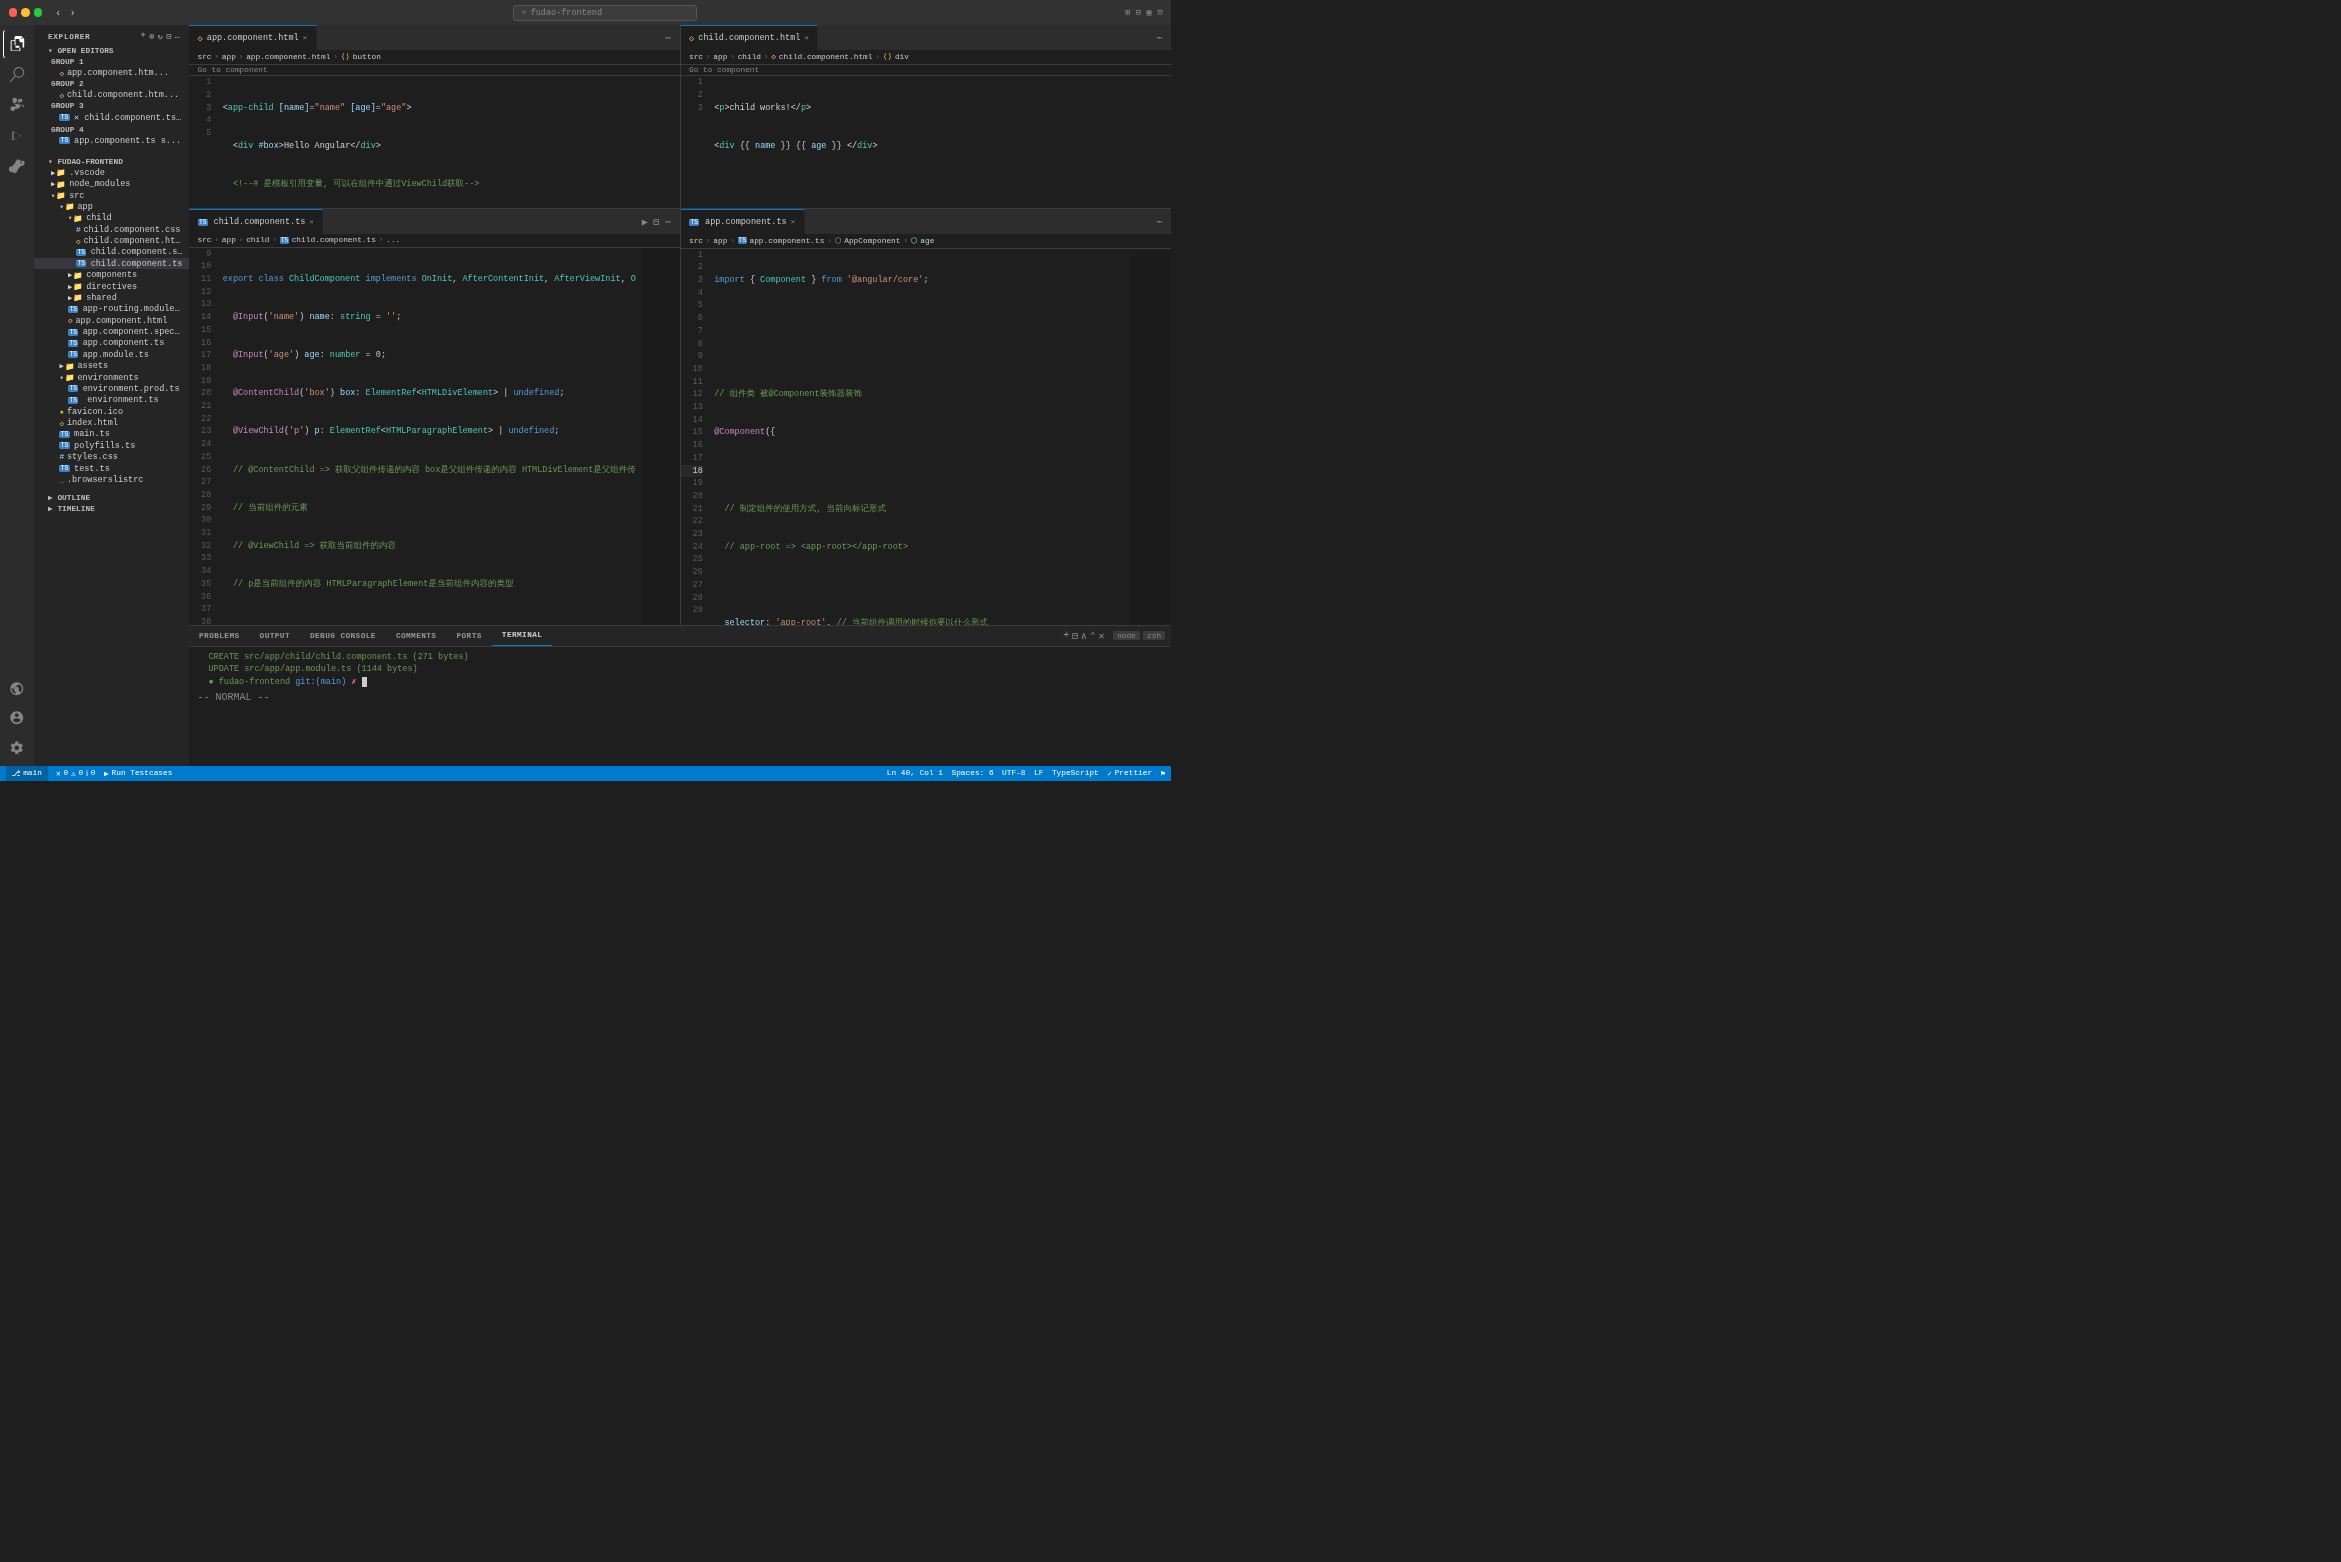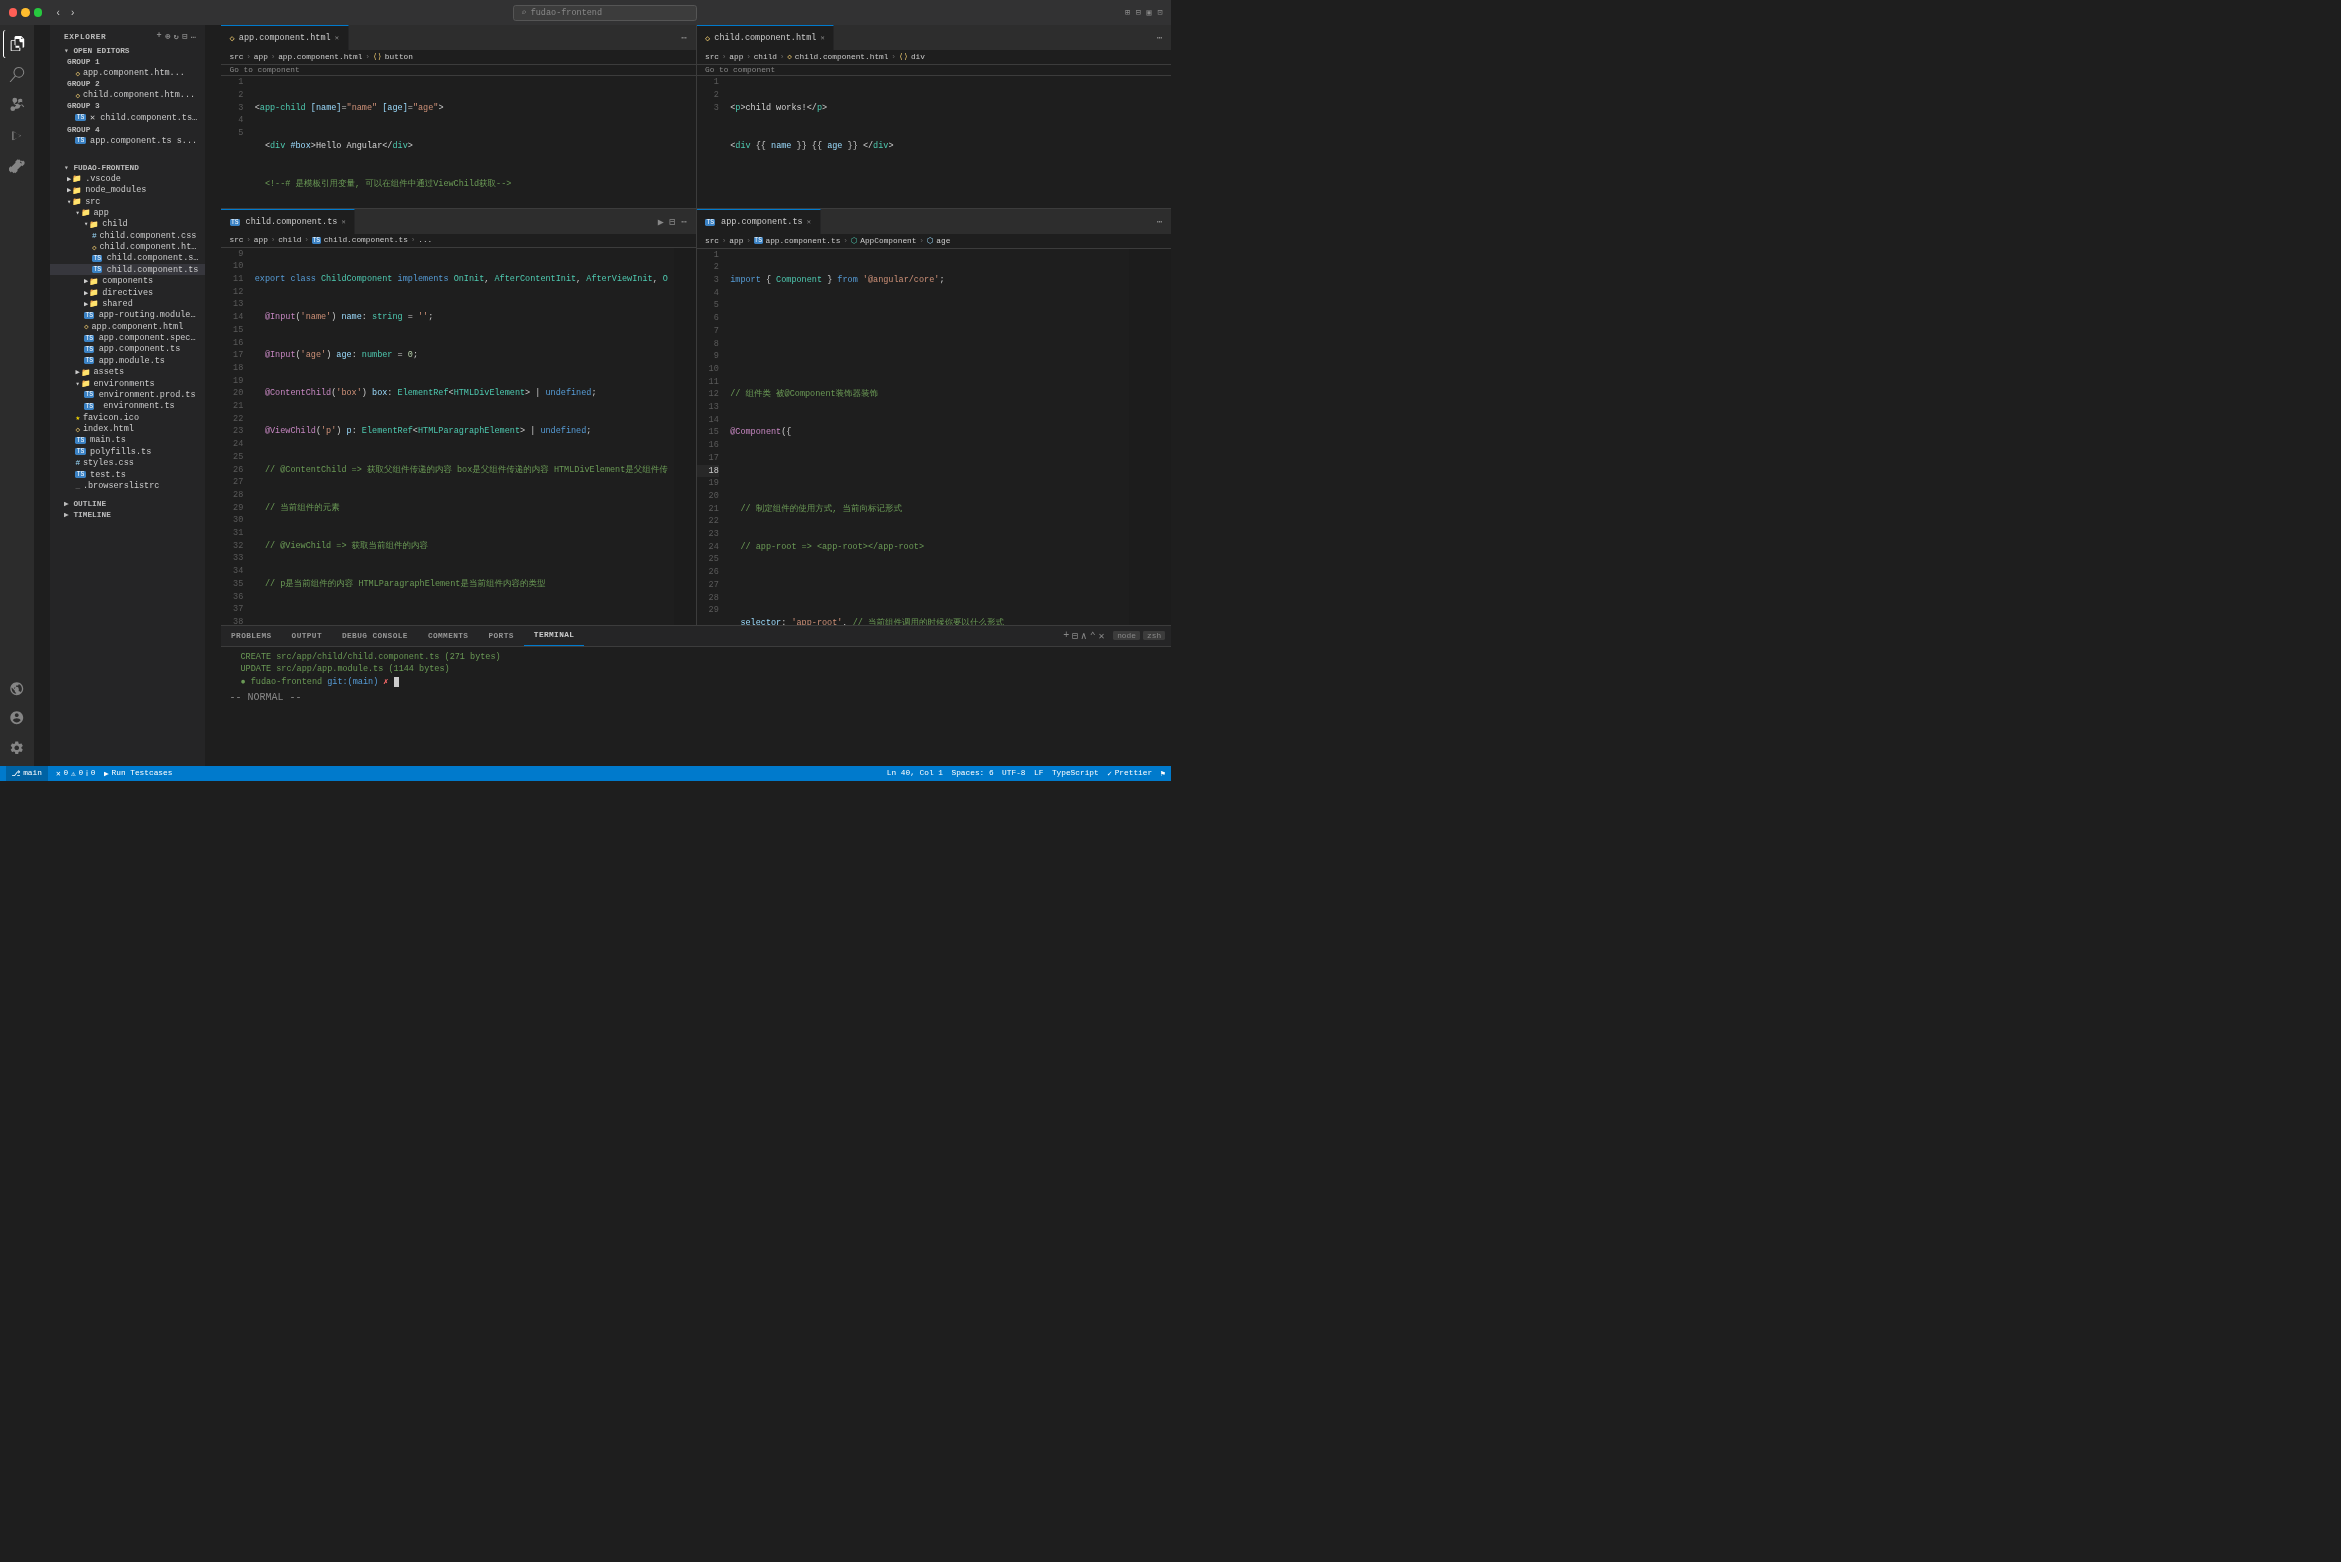--- a/index.html
+++ b/index.html
@@ -58,21 +58,20 @@
       width: 184px;
     }
     .search-input-wrap span { color: #888; font-size: 8.5px; }
     .title-actions { display: flex; gap: 5.7px; color: #888; }
 
     
     .main-layout {
       display: flex;
       flex: 1;
       overflow: hidden;
-      gap: 16px;
     }
 
     
     .activity-bar {
       width: 34px;
       background: #2c2c2c;
       display: flex;
       flex-direction: column;
       align-items: center;
       padding: 2.8px 0;
@@ -433,21 +432,21 @@
       <span class="item-text" style="margin-left:1.4px">✕ child.component.ts...</span>
     </div>
     <div class="sidebar-group-label indent-1">
       <span>GROUP 4</span>
     </div>
     <div class="sidebar-item indent-2">
       <span class="file-icon" style="font-size:6.4px; background:#3b82c4; color:white; padding:0 1.4px; border-radius:1.4px;">TS</span>
       <span class="item-text" style="margin-left:1.4px">app.component.ts s...</span>
     </div>
 
-    <div class="sidebar-group-label" style="margin-top:15px">
+    <div class="sidebar-group-label" style="margin-top:9px">
       <span>▾ <span>FUDAO-FRONTEND</span></span>
     </div>
     <div class="sidebar-item indent-1">
       <span class="chevron">▶</span>
         <span class="file-icon">📁</span>
       <span class="item-text">.vscode</span>
     </div>
     <div class="sidebar-item indent-1">
       <span class="chevron">▶</span>
         <span class="file-icon">📁</span>

